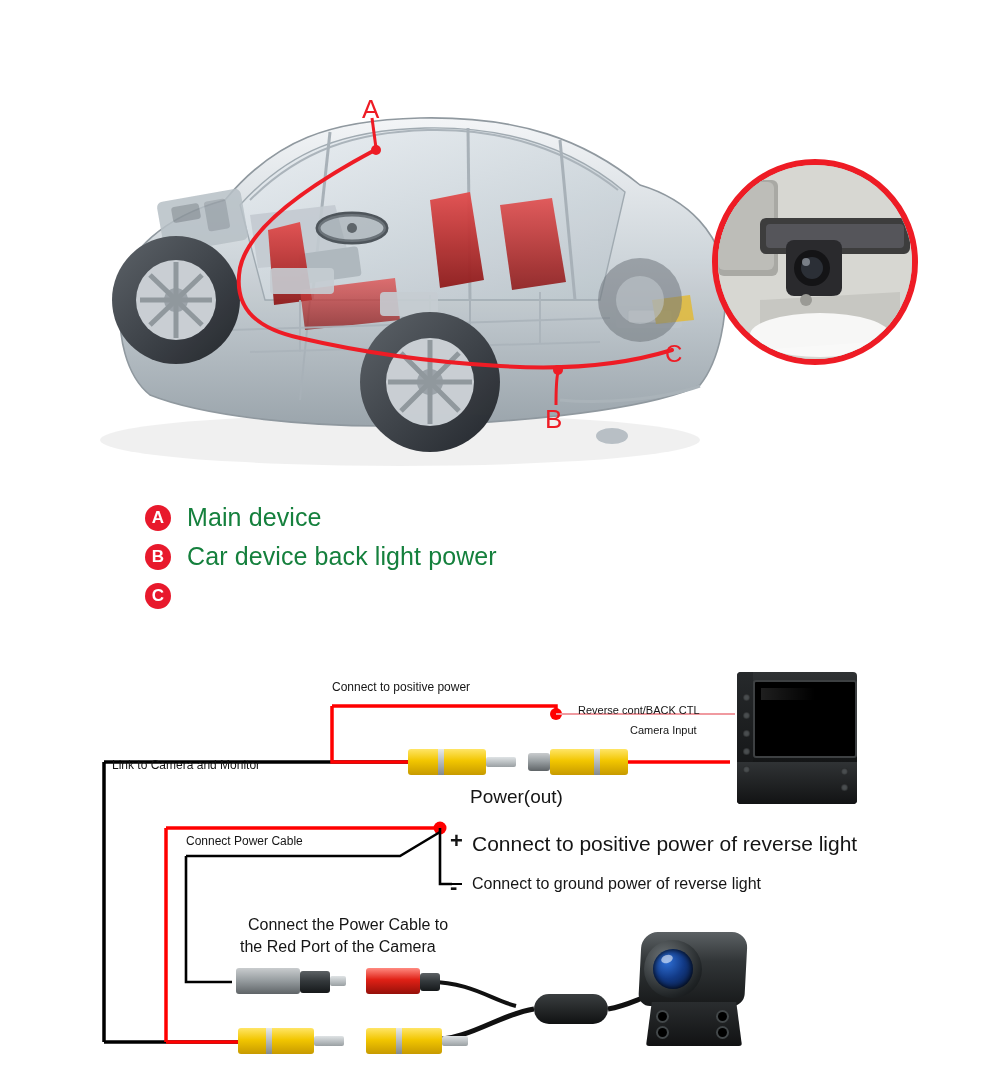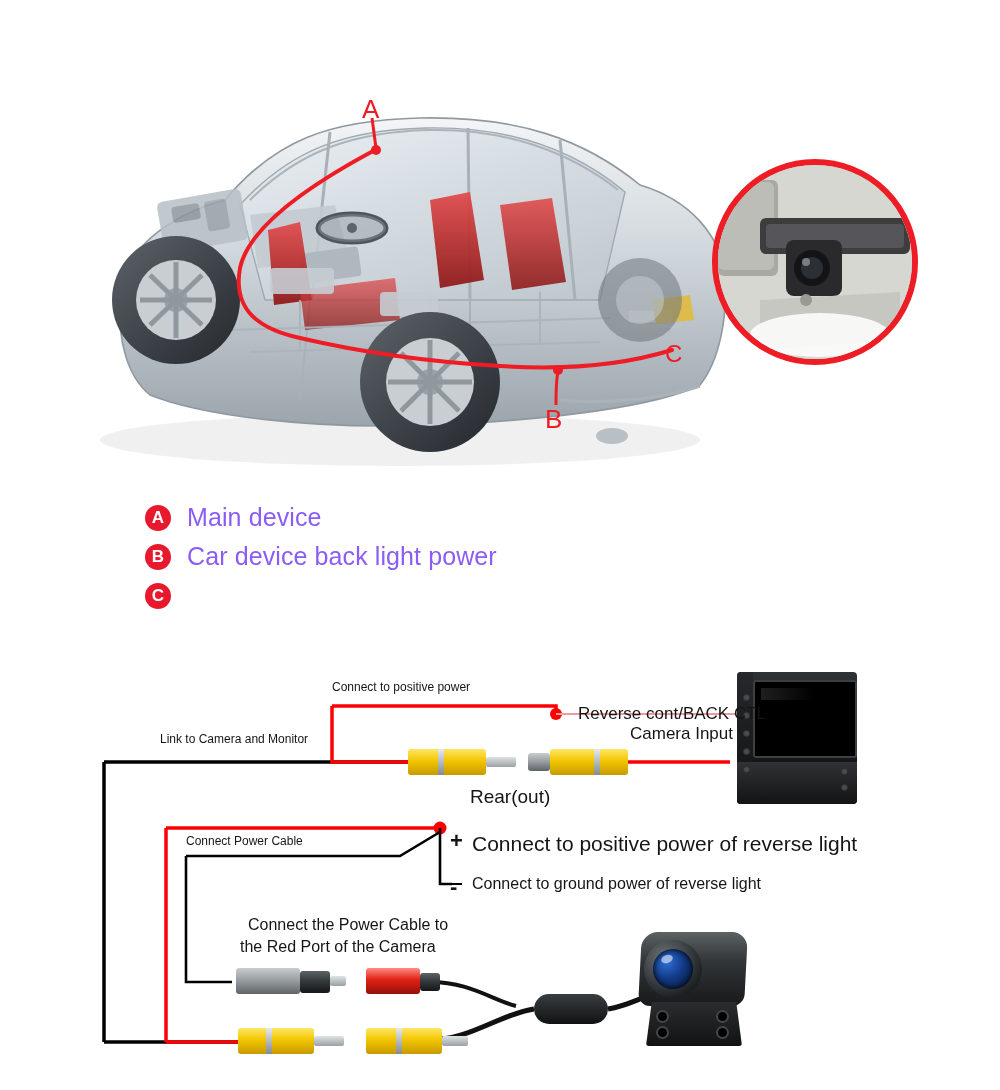--- a/index.html
+++ b/index.html
@@ -50,32 +50,32 @@
     font-size: 17px;
     font-weight: bold;
     line-height: 26px;
     text-align: center;
     flex: 0 0 auto;
     font-family: "Liberation Sans", sans-serif;
   }
   .legend-label {
     margin-left: 16px;
     font-size: 25px;
-    color: #8b5cf6;
+    color: #15803d;
     letter-spacing: 0.1px;
   }
 
   
   .dtext {
     position: absolute;
     font-size: 12px;
     color: #151515;
     white-space: nowrap;
   }
-  .dtext.sm { font-size: 17px; }
+  .dtext.sm { font-size: 11px; }
   .dtext.lg { font-size: 19px; }
 
   
   .headunit {
     position: absolute;
     left: 737px;
     top: 672px;
     width: 120px;
     height: 132px;
   }
@@ -466,23 +466,23 @@
     <div class="cam-bracket">
       <div class="cam-hole" style="left:12px; top:10px;"></div>
       <div class="cam-hole" style="left:12px; top:26px;"></div>
       <div class="cam-hole" style="left:72px; top:10px;"></div>
       <div class="cam-hole" style="left:72px; top:26px;"></div>
     </div>
   </div>
 
   <div class="dtext" style="left:332px; top:680px;">Connect to positive power</div>
   <div class="dtext sm" style="left:578px; top:704px;">Reverse cont/BACK CTL</div>
-  <div class="dtext" style="left:112px; top:732px;margin-left:48px;">Link to Camera and Monitor</div>
+  <div class="dtext" style="left:112px; top:758px;">Link to Camera and Monitor</div>
   <div class="dtext sm" style="left:630px; top:724px;">Camera Input</div>
-  <div class="dtext lg" style="left:470px; top:786px;">Rear(out)</div>
+  <div class="dtext lg" style="left:470px; top:786px;">Power(out)</div>
 
   <div class="dtext" style="left:186px; top:834px;">Connect Power Cable</div>
   <div class="dtext" style="left:450px; top:828px; font-size:22px; font-weight:bold;">+</div>
   <div class="dtext" style="left:472px; top:832px; font-size:21px;">Connect to positive power of reverse light</div>
   <div class="dtext" style="left:450px; top:874px; font-size:22px; font-weight:bold;">-</div>
   <div class="dtext" style="left:472px; top:875px; font-size:16px;">Connect to ground power of reverse light</div>
 
   <div class="dtext" style="left:248px; top:916px; font-size:16px;">Connect the Power Cable to</div>
   <div class="dtext" style="left:240px; top:938px; font-size:16px;text-align:right;">the Red Port of the Camera</div>
 

